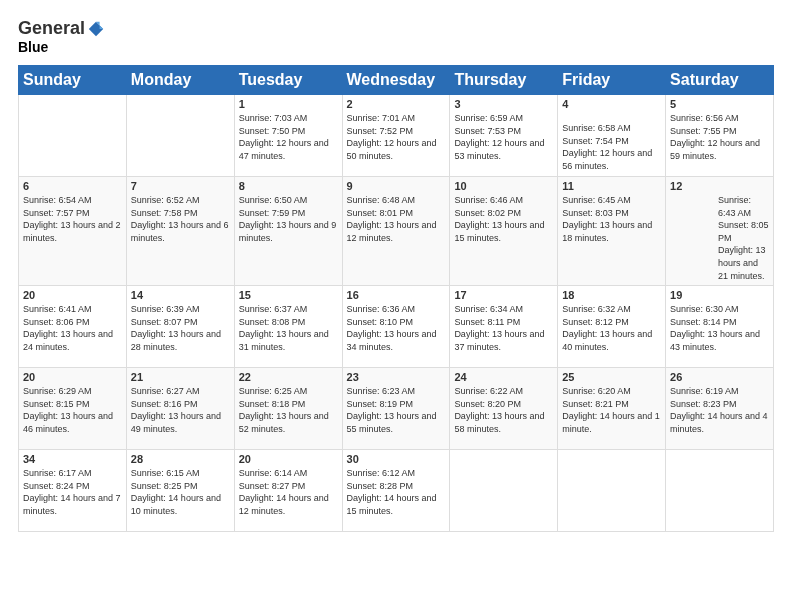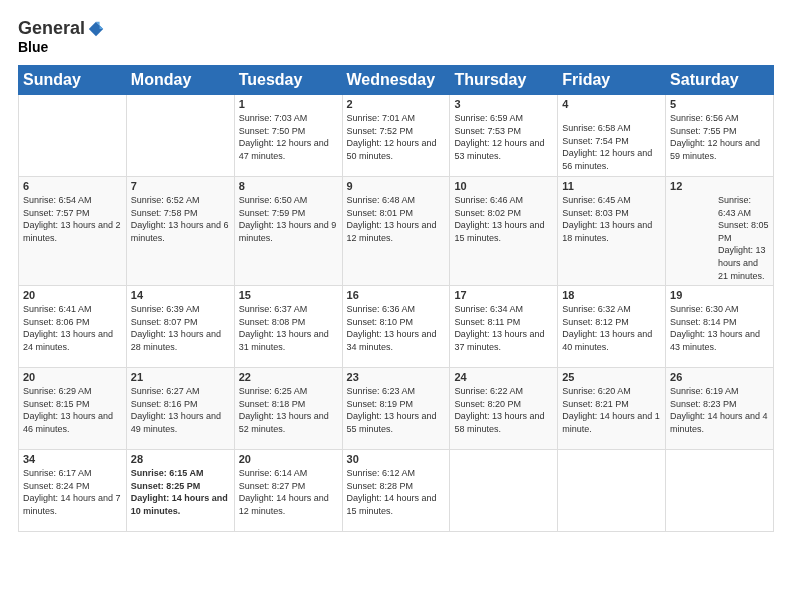--- a/index.html
+++ b/index.html
@@ -303,21 +303,21 @@
         </tr>
         <tr>
           <td>
             <span class="day-num">34</span>
             <div class="day-info" style="white-space: pre-line;">Sunrise: 6:17 AM
 Sunset: 8:24 PM
 Daylight: 14 hours and 7 minutes.</div>
           </td>
           <td>
             <span class="day-num">28</span>
-            <div class="day-info" style="white-space: pre-line; font-weight: bold;">Sunrise: 6:15 AM
+            <div class="day-info" style="white-space: pre-line;">Sunrise: 6:15 AM
 Sunset: 8:25 PM
 Daylight: 14 hours and 10 minutes.</div>
           </td>
           <td>
             <span class="day-num">20</span>
             <div class="day-info" style="white-space: pre-line;">Sunrise: 6:14 AM
 Sunset: 8:27 PM
 Daylight: 14 hours and 12 minutes.</div>
           </td>
           <td>

